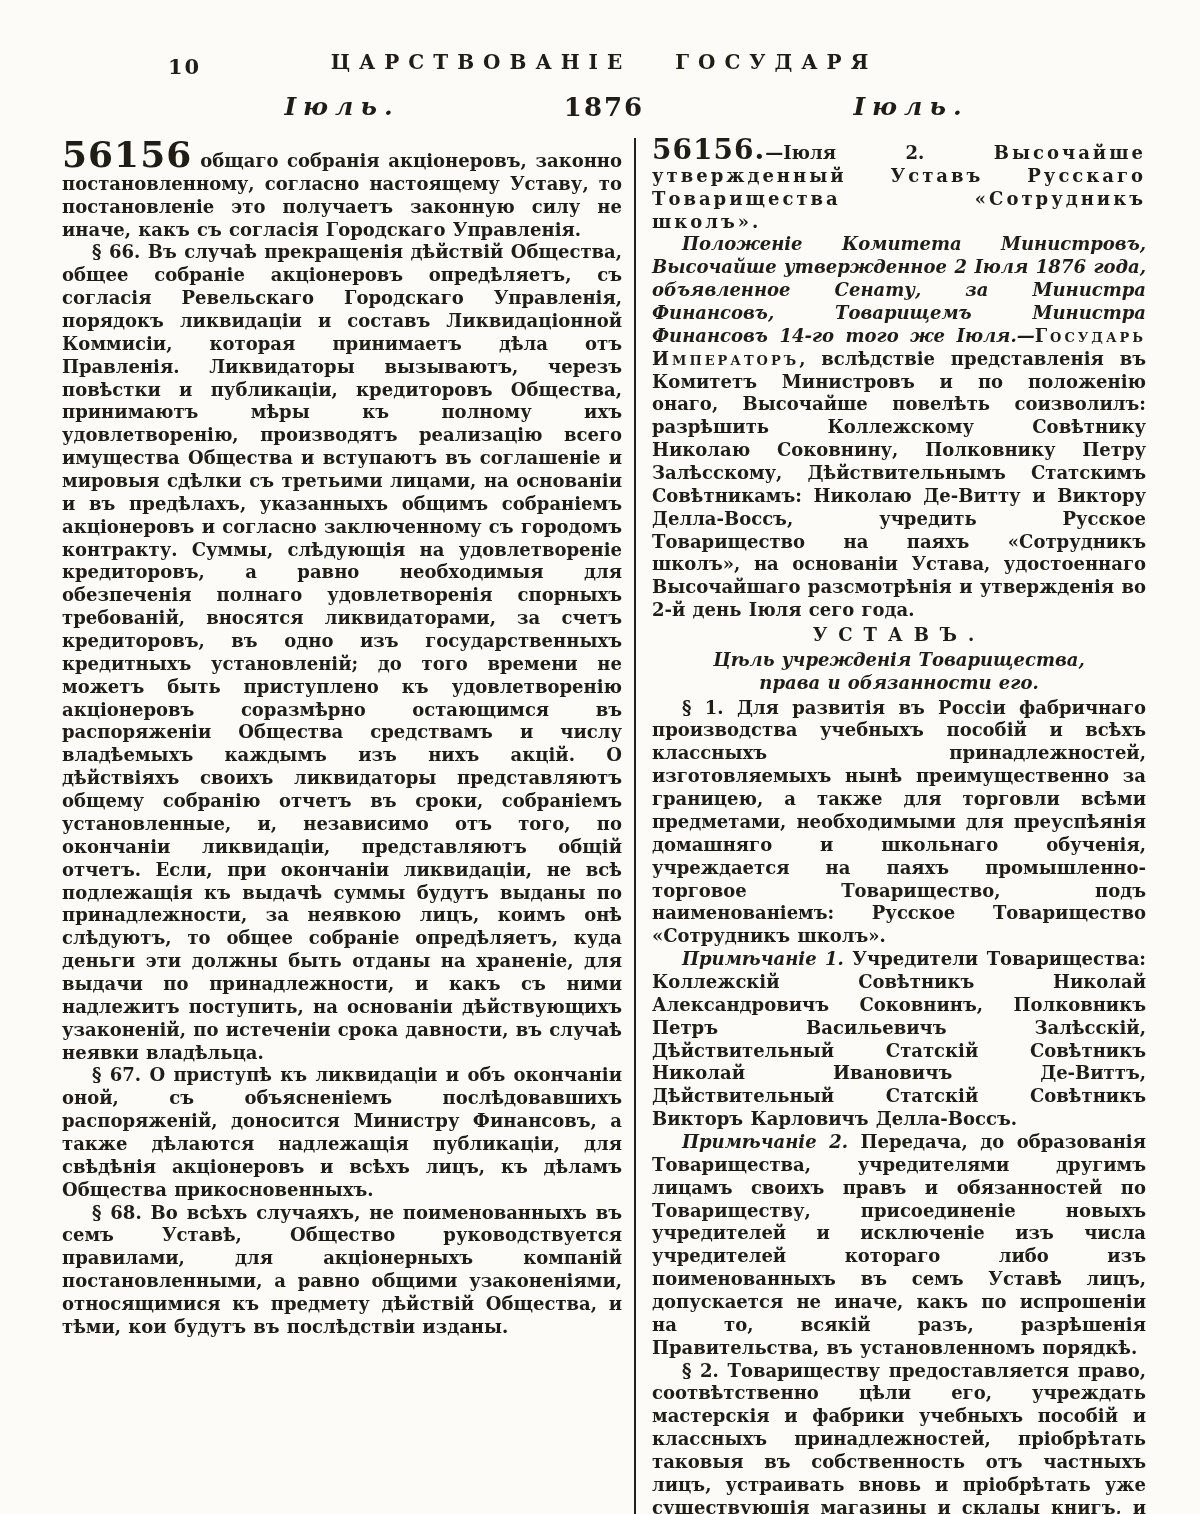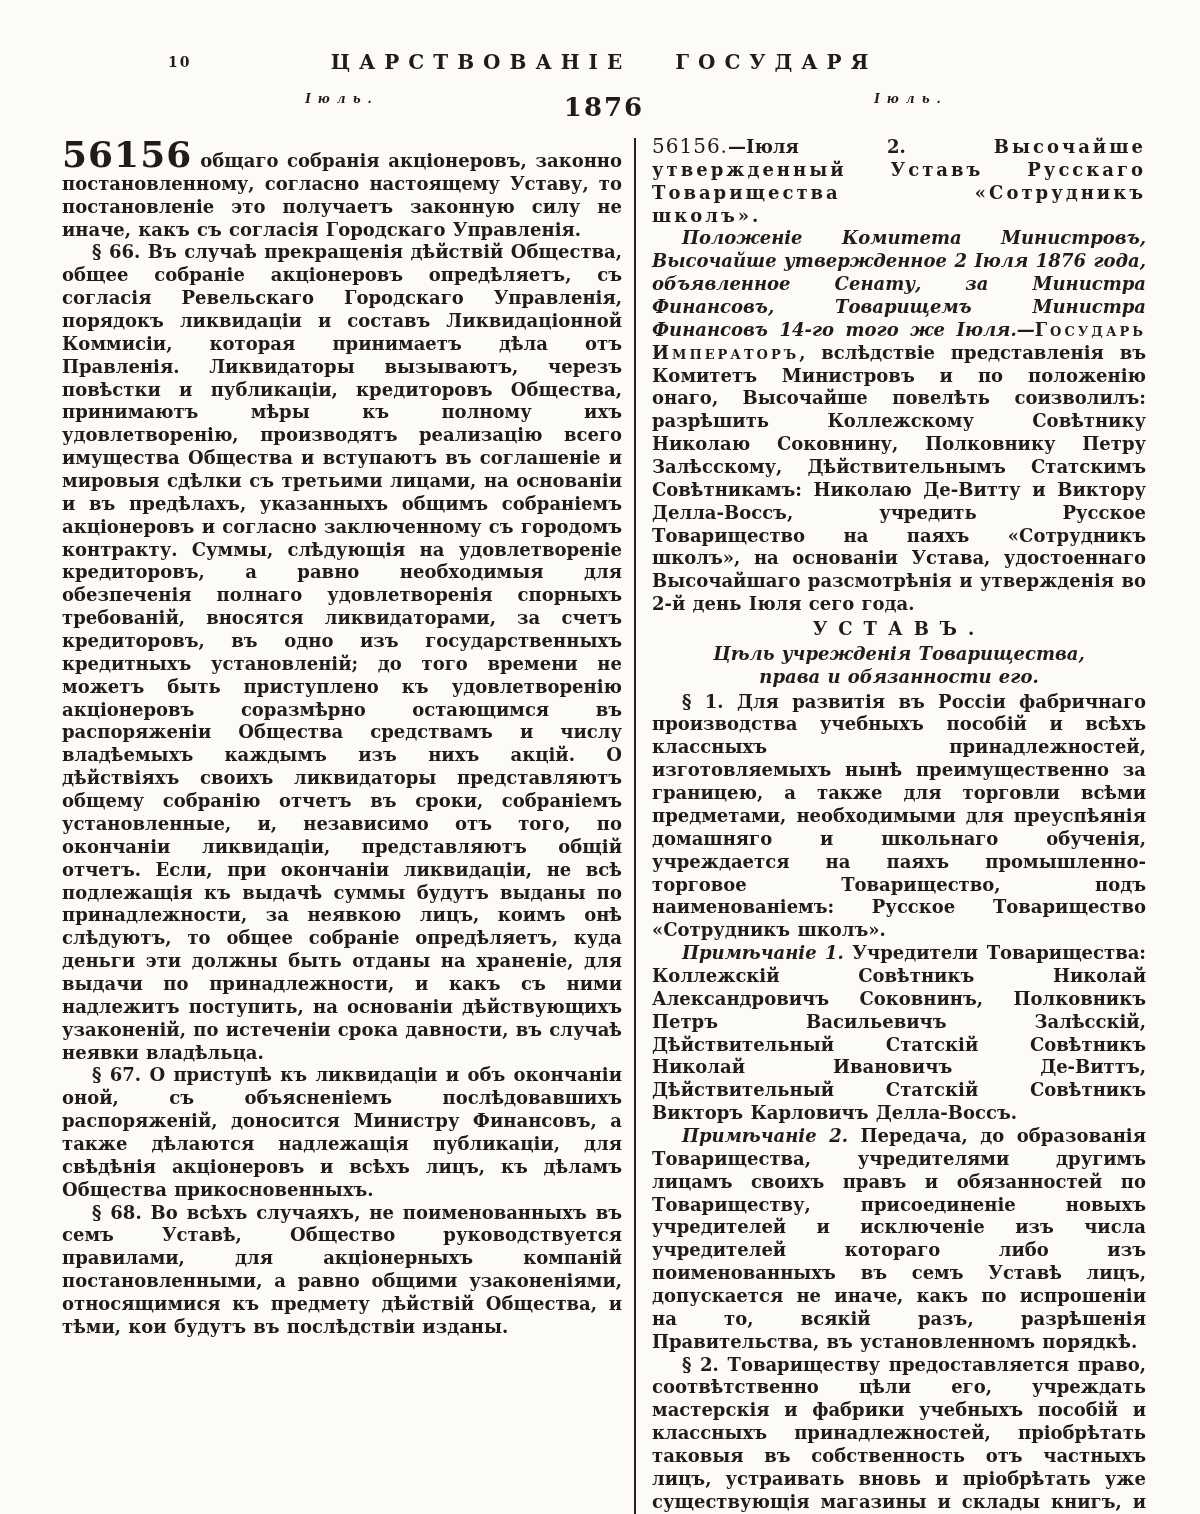--- a/index.html
+++ b/index.html
@@ -11,35 +11,35 @@
     color: #201c16;
     font-family: "DejaVu Serif", "Liberation Serif", serif;
     padding: 50px 54px 0 62px;
     overflow: hidden;
   }
 
   
   .header-row1 { position: relative; height: 36px; text-align: center; }
   .page-num {
     position: absolute; left: 106px; top: 4px;
-    font-size: 14px; font-weight: bold; letter-spacing: 2px;
+    font-size: 21px; font-weight: bold; letter-spacing: 2px;
   }
   .page-title {
     font-size: 20px; font-weight: bold;
     letter-spacing: 9px; word-spacing: 28px;
     white-space: nowrap;
   }
   .header-row2 { position: relative; height: 34px; margin-top: 6px; }
   .hr2-left  { position: absolute; left: 0;  width: 560px; text-align: center; }
   .hr2-year  { position: absolute; left: 0; right: 0; text-align: center;
                font-size: 26px; font-weight: bold; letter-spacing: 2px; }
   .hr2-right { position: absolute; right: 0; width: 470px; text-align: center; }
   .month-label {
     font-style: italic; font-weight: bold;
-    font-size: 12px; letter-spacing: 7px;
+    font-size: 25px; letter-spacing: 7px;
   }
 
   
   .columns { display: flex; align-items: stretch; margin-top: 10px; }
   .col-left  { width: 560px; }
   .divider   { width: 2px; background: #26221b; margin: 2px 16px 6px 12px; }
   .col-right { flex: 1; }
 
   .col p {
     margin: 0;
@@ -49,21 +49,21 @@
     font-weight: 600;
     word-spacing: 1px;
   }
   .indent { text-indent: 30px; }
 
   .act-num-left {
     font-size: 36px; font-weight: bold; letter-spacing: 1px;
     margin-right: 8px; line-height: 1;
   }
   .act-num-right {
-    font-size: 20px; font-weight: normal; letter-spacing: 1px; line-height: 1;
+    font-size: 28px; font-weight: bold; letter-spacing: 1px; line-height: 1;
   }
   .bold { font-weight: bold; margin-top: 20px; }
   .spaced-title { font-weight: bold; letter-spacing: 3px; word-spacing: 9px; }
   .it { font-style: italic; }
   .sovereign { font-variant: small-caps; letter-spacing: 3px; font-weight: bold; }
 
   .heading-ustav {
     text-align: center !important; text-indent: 0;
     font-weight: bold; letter-spacing: 11px;
     margin: 2px 0 !important;

